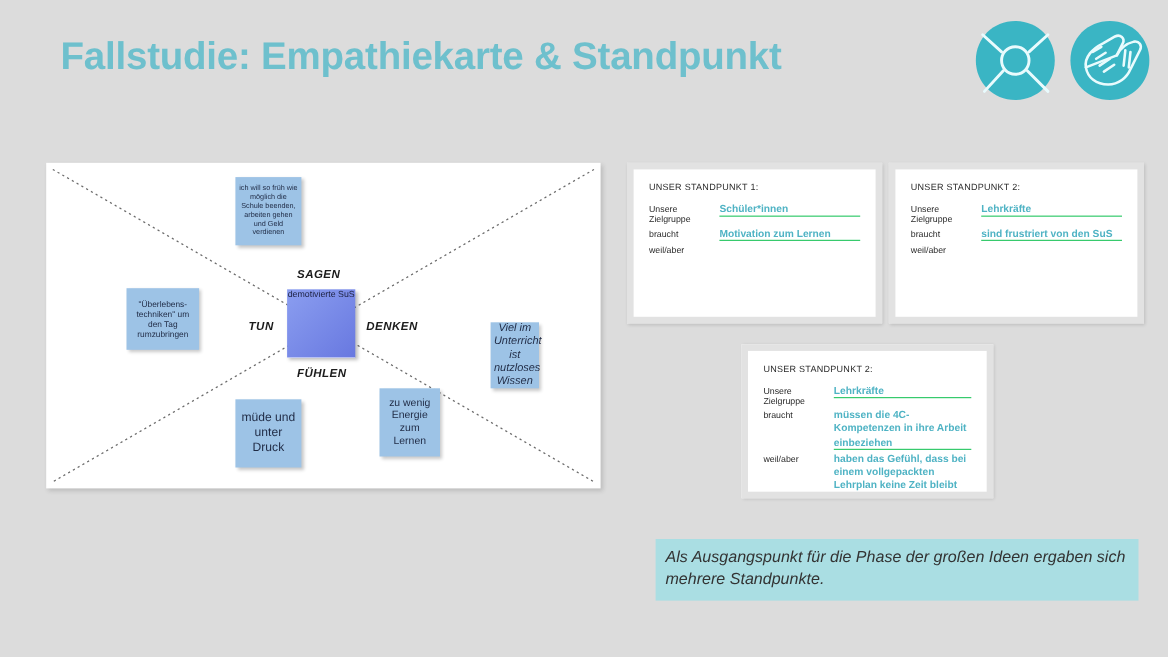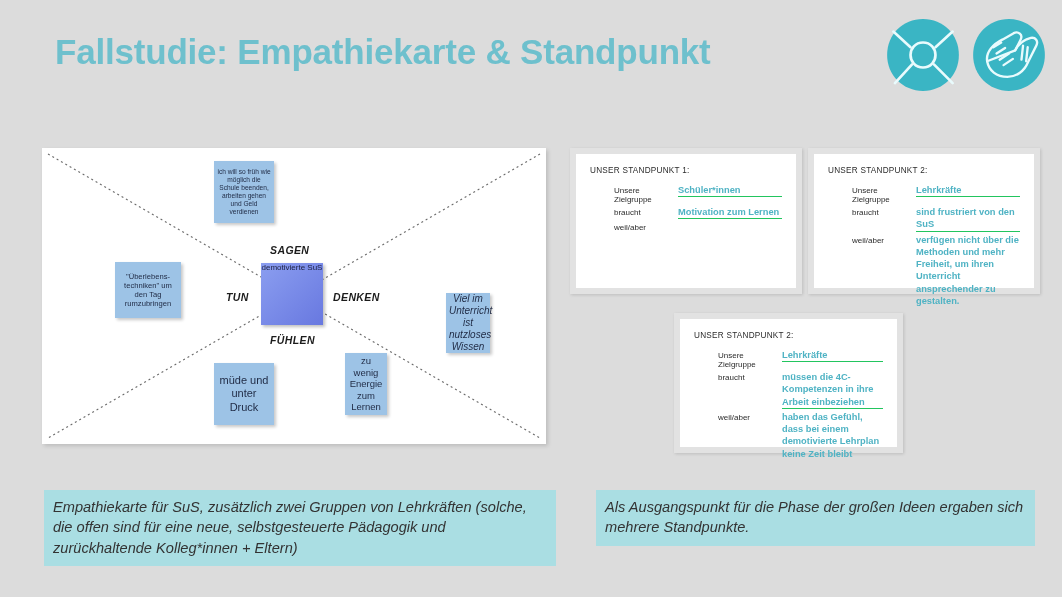--- a/index.html
+++ b/index.html
@@ -42,21 +42,21 @@
     line-height:1.22;
     padding:3px;
     box-sizing:border-box;
   }
   .note span{display:block;width:100%;}
 
   .n-top{left:172px;top:13px;width:60px;height:62px;font-size:6.6px;}
   .n-left{left:73px;top:114px;width:66px;height:56px;font-size:7.6px;}
   .n-right{left:404px;top:145px;width:44px;height:60px;font-size:10px;font-style:italic;}
   .n-bot1{left:172px;top:215px;width:60px;height:62px;font-size:11px;}
-  .n-bot2{left:303px;top:205px;width:42px;height:62px;font-size:9.5px;}
+  .n-bot2{left:303px;top:205px;width:55px;height:62px;font-size:9.5px;}
 
   .center-box{
     position:absolute;left:219px;top:115px;width:62px;height:62px;
     background:linear-gradient(135deg,#8b9ef0 0%,#6878e0 100%);
     color:#1c2040;font-size:8px;text-align:center;
     display:flex;align-items:flex-start;justify-content:center;
     box-shadow:2px 2px 3px rgba(0,0,0,0.25);
     line-height:1.3;
   }
 
@@ -75,21 +75,21 @@
     background:#ffffff;
     border:6px solid #e2e2e2;
     box-shadow:1px 1px 3px rgba(0,0,0,0.14);
     box-sizing:border-box;
   }
   .card-inner{padding:12px 14px 8px 14px;}
   .card-head{
     font-size:8.2px;font-weight:normal;color:#2b2b2b;
     letter-spacing:0.25px;margin-bottom:9px;
   }
-  .row{display:flex;align-items:flex-start;margin-bottom:2px;margin-left:24px;}
+  .row{display:flex;align-items:flex-start;margin-bottom:2px;}
   .row-label{
     font-size:8px;color:#2b2b2b;flex:0 0 auto;
     padding-top:2px;
   }
   .lbl-w{width:64px;}
   .row-val{
     flex:1;font-size:9.3px;color:#4fb3c4;font-weight:bold;
     line-height:1.32;
   }
   .ul{border-bottom:1px solid #22c55e;display:block;}
@@ -206,21 +206,20 @@
           </div>
       </div>
       <div class="row">
         <div class="row-label lbl-w">braucht</div>
         <div class="row-val">
             <span class="ul">sind frustriert von den SuS</span>
           </div>
       </div>
       <div class="row">
         <div class="row-label lbl-w">weil/aber</div>
-        <div class="row-val">verfügen nicht über die Methoden und mehr Freiheit, um ihren Unterricht ansprechender zu gestalten.</div>
       </div>
     </div>
   </div>
 
   <div class="card card3">
     <div class="card-inner">
       <div class="card-head">UNSER STANDPUNKT 2:</div>
       <div class="row">
         <div class="row-label lbl-w">Unsere Zielgruppe</div>
         <div class="row-val">
@@ -228,21 +227,20 @@
           </div>
       </div>
       <div class="row">
         <div class="row-label lbl-w">braucht</div>
         <div class="row-val">
             <span class="ul">müssen die 4C-Kompetenzen in ihre Arbeit einbeziehen</span>
           </div>
       </div>
       <div class="row">
         <div class="row-label lbl-w">weil/aber</div>
-        <div class="row-val">haben das Gefühl, dass bei einem demotivierte Lehrplan keine Zeit bleibt</div>
-      </div>
-    </div>
-  </div>
-
-  <div class="caption cap-left">Empathiekarte für SuS, zusätzlich zwei Gruppen von Lehrkräften (solche, die offen sind für eine neue, selbstgesteuerte Pädagogik und zurückhaltende Kolleg*innen + Eltern)</div>
+        <div class="row-val">haben das Gefühl, dass bei einem vollgepackten Lehrplan keine Zeit bleibt</div>
+      </div>
+    </div>
+  </div>
+
   <div class="caption cap-right">Als Ausgangspunkt für die Phase der großen Ideen ergaben sich mehrere Standpunkte.</div>
 
 </div>
 
 </body></html>

